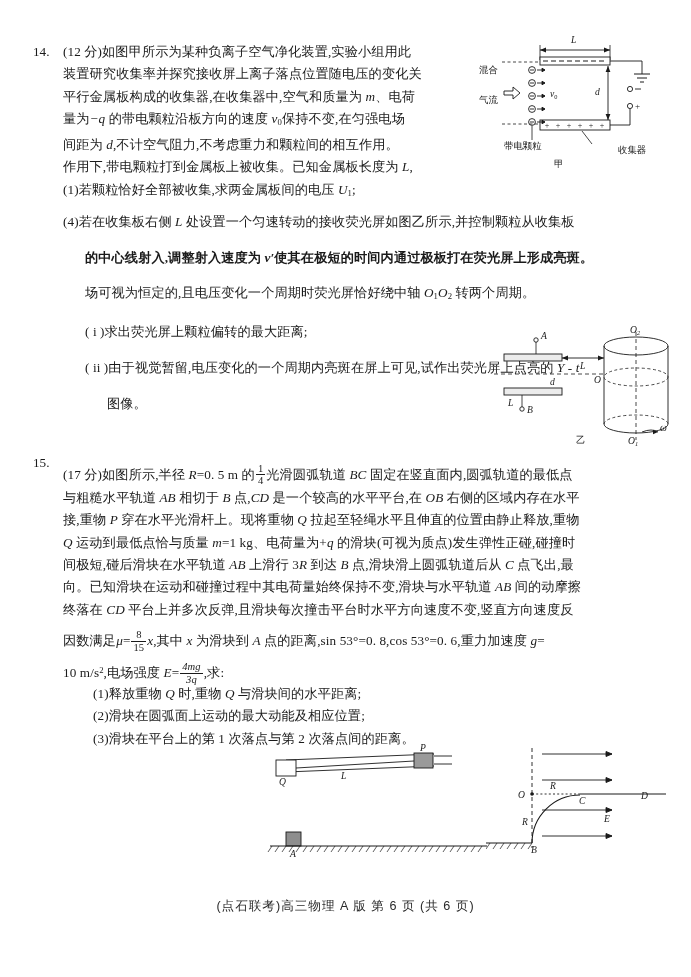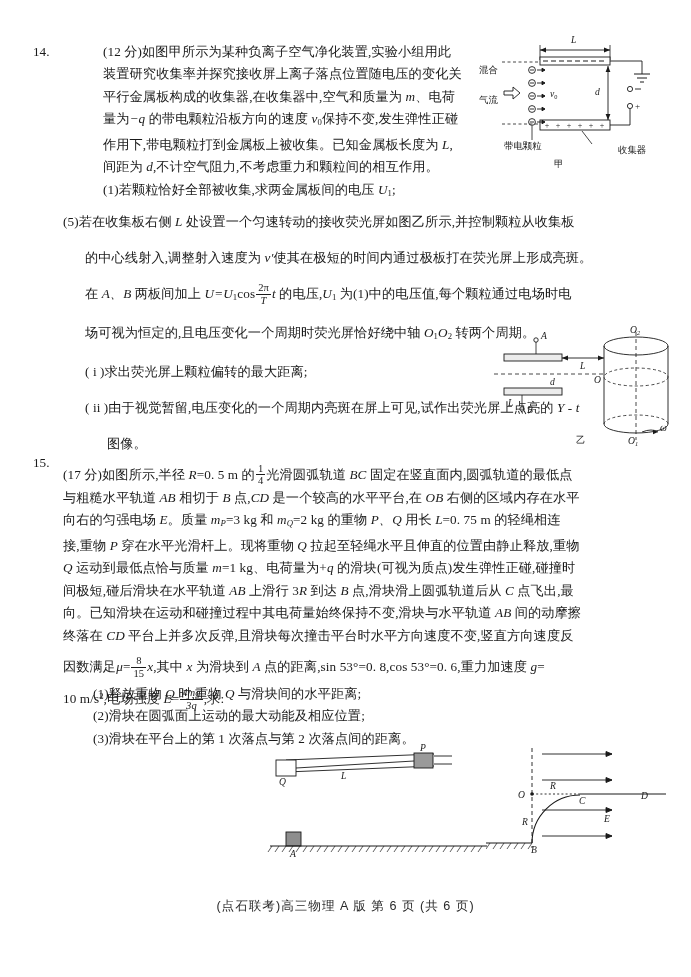--- a/index.html
+++ b/index.html
@@ -20,21 +20,21 @@
   sub{font-size:.66em;vertical-align:-.28em;}
   sup{font-size:.66em;vertical-align:.5em;}
 
   
   .frac{display:inline-block;vertical-align:-0.52em;text-align:center;font-size:.80em;line-height:1.08;margin:0 1px;}
   .frac .n{display:block;border-bottom:1px solid #1a1a1a;padding:0 2px;}
   .frac .d{display:block;padding:0 2px;}
 
   
   #q14-label{left:33px;top:41px;}
-  #q14-body{left:63px;top:41px;width:412px;text-indent:0;text-align:justify;margin-left:40px;}
+  #q14-body{left:63px;top:41px;width:412px;text-indent:0;text-align:justify;}
   #q14-body p{margin:0;}
   .hang{padding-left:22px;text-indent:-22px;}
 
   
   #fig-jia{position:absolute;left:482px;top:36px;width:206px;height:140px;}
   #fig-yi{position:absolute;left:492px;top:322px;width:196px;height:128px;}
   #fig-pq{position:absolute;left:262px;top:748px;width:225px;height:125px;}
   #fig-bcd{position:absolute;left:486px;top:748px;width:200px;height:125px;}
 
   .flbl{position:absolute;font-size:9.6px;font-family:"Liberation Serif",serif;}
@@ -58,30 +58,29 @@
 <div class="page">
 
   <div class="num" id="q14-label">
     <span>14.</span>
   </div>
 
   <div class="q" id="q14-body">
     <p><span>(12 分)</span><span>如图甲所示为某种负离子空气净化装置,实验小组用此</span></p>
     <p><span>装置研究收集率并探究接收屏上离子落点位置随电压的变化关</span></p>
     <p><span>平行金属板构成的收集器,在收集器中,空气和质量为 </span><span class="ital">m</span><span>、电荷</span></p>
-    <p><span>量为</span><span class="ital">−q</span><span> 的带电颗粒沿板方向的速度 </span><span class="ital">v</span><sub>0</sub><span>保持不变,发生弹性正碰</span></p>
+    <p><span>量为</span><span class="ital">−q</span><span> 的带电颗粒沿板方向的速度 </span><span class="ital">v</span><sub>0</sub><span>保持不变,在匀强电场</span></p>
+    <p><span>间距为 </span><span class="ital">d</span><span>,不计空气阻力,不考虑重力和颗粒间的相互作用。</span></p>
     <p><span>作用下,带电颗粒打到金属板上被收集。已知金属板长度为 </span><span class="ital">L</span><span>,</span></p>
-    <p><span>间距为 </span><span class="ital">d</span><span>,不计空气阻力,不考虑重力和颗粒间的相互作用。</span></p>
     <p class="hang"><span>(1)若颗粒恰好全部被收集,求两金属板间的电压 </span><span class="ital">U</span><sub>1</sub><span>;</span></p>
   </div>
 
   <div class="q" style="left:63px;top:198px;width:610px;">
-    <p class="hang"><span>(5)若在收集板右侧 </span><span class="ital">L</span><span> 处设置一个匀速转动的接收荧光屏如图乙所示,并控制颗粒从收集板</span></p>
-    <p style="padding-left:22px;"><span>的中心线射入,调整射入速度为 </span><span class="ital">v′</span><span>使其在极短的时间内通过极板打在荧光屏上形成亮斑。</span></p>
-    <p style="padding-left:22px;margin-top:5px;"><span>在 </span><span class="ital">A、B</span><span> 两板间加上 </span><span class="ital">U=U</span><sub>1</sub><span>cos</span><span class="frac"><span class="n">2π</span><span class="d ital">T</span></span><span class="ital">t</span><span> 的电压,</span><span class="ital">U</span><sub>1</sub><span> 为(1)中的电压值,每个颗粒通过电场时电</span></p>
+    <p class="hang"><span>(4)若在收集板右侧 </span><span class="ital">L</span><span> 处设置一个匀速转动的接收荧光屏如图乙所示,并控制颗粒从收集板</span></p>
+    <p style="padding-left:22px;font-weight:bold;"><span>的中心线射入,调整射入速度为 </span><span class="ital">v′</span><span>使其在极短的时间内通过极板打在荧光屏上形成亮斑。</span></p>
     <p style="padding-left:22px;margin-top:5px;"><span>场可视为恒定的,且电压变化一个周期时荧光屏恰好绕中轴 </span><span class="ital">O</span><sub>1</sub><span class="ital">O</span><sub>2</sub><span> 转两个周期。</span></p>
     <p style="padding-left:22px;"><span>( i )求出荧光屏上颗粒偏转的最大距离;</span></p>
     <p style="padding-left:22px;"><span>( ii )由于视觉暂留,电压变化的一个周期内亮斑在屏上可见,试作出荧光屏上点亮的 </span><span class="ital">Y - t</span></p>
     <p style="padding-left:44px;"><span>图像。</span></p>
   </div>
 
   <div id="fig-jia">
     <svg width="206" height="140" viewBox="0 0 206 140">
 
       <line x1="58" y1="14" x2="128" y2="14" stroke="#1a1a1a" stroke-width="0.9"></line>
@@ -214,21 +213,20 @@
 
   <div class="num" id="q15-label">
     <span>15.</span>
   </div>
 
   <div class="q" id="q15-body">
     <p><span>(17 分)</span><span>如图所示,半径 </span><span class="ital">R</span><span>=0. 5 m 的</span><span class="frac"><span class="n">1</span><span class="d">4</span></span><span>光滑圆弧轨道 </span><span class="ital">BC</span><span> 固定在竖直面内,圆弧轨道的最低点</span></p>
 
     <p><span>与粗糙水平轨道 </span><span class="ital">AB</span><span> 相切于 </span><span class="ital">B</span><span> 点,</span><span class="ital">CD</span><span> 是一个较高的水平平台,在 </span><span class="ital">OB</span><span> 右侧的区域内存在水平</span></p>
 
-    <p><span>向右的匀强电场 </span><span class="ital">E</span><span>。质量 </span><span class="ital">m</span><sub class="ital">P</sub><span>=3 kg 和 </span><span class="ital">m</span><sub class="ital">Q</sub><span>=2 kg 的重物 </span><span class="ital">P、Q</span><span> 用长 </span><span class="ital">L</span><span>=0. 75 m 的轻绳相连</span></p>
 
     <p><span>接,重物 </span><span class="ital">P</span><span> 穿在水平光滑杆上。现将重物 </span><span class="ital">Q</span><span> 拉起至轻绳水平且伸直的位置由静止释放,重物</span></p>
 
     <p><span class="ital">Q</span><span> 运动到最低点恰与质量 </span><span class="ital">m</span><span>=1 kg、电荷量为+</span><span class="ital">q</span><span> 的滑块(可视为质点)发生弹性正碰,碰撞时</span></p>
 
     <p><span>间极短,碰后滑块在水平轨道 </span><span class="ital">AB</span><span> 上滑行 3</span><span class="ital">R</span><span> 到达 </span><span class="ital">B</span><span> 点,滑块滑上圆弧轨道后从 </span><span class="ital">C</span><span> 点飞出,最</span></p>
 
     <p><span>向。已知滑块在运动和碰撞过程中其电荷量始终保持不变,滑块与水平轨道 </span><span class="ital">AB</span><span> 间的动摩擦</span></p>
 
     <p><span>终落在 </span><span class="ital">CD</span><span> 平台上并多次反弹,且滑块每次撞击平台时水平方向速度不变,竖直方向速度反</span></p>

